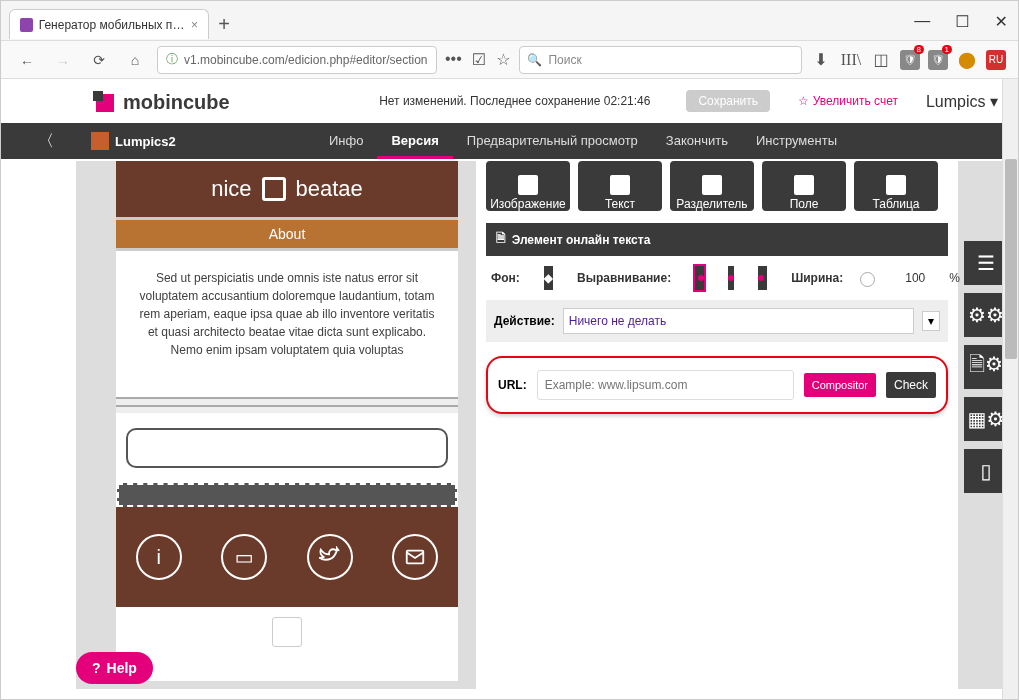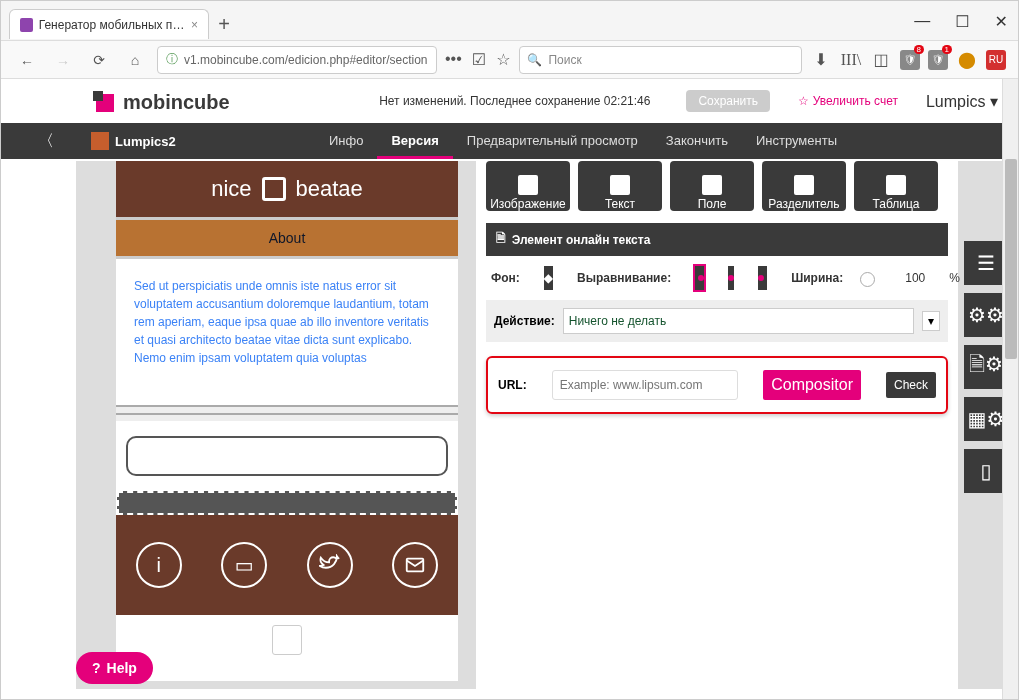--- a/index.html
+++ b/index.html
@@ -40,22 +40,22 @@
   .project-name { color: #fff; font-weight: bold; width: 200px; }
   .subnav-items { display: flex; flex: 1; }
   .subnav-item { padding: 0 14px; height: 36px; line-height: 36px; cursor: pointer; color: #ddd; }
   .subnav-item.active { border-bottom: 3px solid #E4007B; color: #fff; font-weight: bold; }
 
   .canvas { position: absolute; left: 75px; top: 160px; right: 10px; bottom: 10px; background: #ddd; overflow: hidden; }
 
   .phone { position: absolute; left: 40px; top: 0; width: 342px; height: 520px; background: #fff; }
   .phone-top { background: #6a3a2a; height: 56px; display: flex; align-items: center; justify-content: center; color: #fff; font-size: 22px; gap: 10px; }
   .phone-top .sq { width: 24px; height: 24px; border: 3px solid #fff; border-radius: 3px; }
-  .about-bar { background: #b87232; height: 42px; color: #0f172a; display: flex; align-items: center; justify-content: center; font-size: 14px; border-top: 3px solid #ccc; border-bottom: 3px solid #ccc; }
-  .text-blk { padding: 18px; font-size: 12px; color: #3b82f6; line-height: 1.5; }
+  .about-bar { background: #b87232; height: 34px; color: #ffffff; display: flex; align-items: center; justify-content: center; font-size: 14px; border-top: 3px solid #ccc; border-bottom: 3px solid #ccc; }
+  .text-blk { padding: 18px; font-size: 12px; color: #404040; line-height: 1.5; text-align: center; }
   .phone-mid-lines { margin-top: 20px; }
   .phone-line { height: 8px; background: #eee; border-top: 2px solid #aaa; }
   .phone-btn-outline { margin: 15px 10px; height: 40px; border: 2px solid #555; border-radius: 10px; }
   .phone-dashed { height: 24px; border: 2px dashed #fff; background: #555; margin: 0 1px; }
   .phone-footer { background: #6a3a2a; height: 100px; display: flex; align-items: center; justify-content: space-around; }
   .foot-ico { width: 46px; height: 46px; border: 2px solid #fff; border-radius: 50%; color: #fff; display: flex; align-items: center; justify-content: center; font-size: 20px; }
   .phone-bottom-white { height: 50px; background: #fff; display: flex; align-items: center; justify-content: center; }
   .phone-bottom-white .small{ width: 30px; height: 30px; border: 1px solid #ccc; border-radius: 3px; }
 
   .right-panel { position: absolute; left: 400px; top: 0; right: 50px; bottom: 0; background: #fff; padding: 0 10px; }
@@ -63,25 +63,25 @@
   .tool { width: 84px; height: 50px; background: #3a3a3a; border-radius: 4px; display: flex; flex-direction: column; align-items: center; justify-content: flex-end; color: #fff; font-size: 12px; gap: 2px; }
   .tool .ico { width: 20px; height: 20px; background: #fff; border-radius: 2px; }
   .panel-head { background: #3a3a3a; color: #fff; font-size: 12px; font-weight: bold; padding: 6px 10px; margin-top: 12px; display: flex; gap: 6px; align-items: center; }
   .opts-row { padding: 10px 5px; display: flex; align-items: center; gap: 24px; font-size: 12px; color: #333; }
   .icon-sq { width: 24px; height: 24px; background: #3a3a3a; display: flex; align-items: center; justify-content: center; color: #fff; }
   .icon-sq.pink { outline: 2px solid #E4007B; }
   .icon-sq .dot { width: 6px; height: 6px; background: #E4007B; border-radius: 50%; }
   .slider-track { width: 110px; height: 3px; background: #E4007B; position: relative; }
   .slider-track:after { content:''; position:absolute; right: -8px; top: -5px; width: 13px; height: 13px; border-radius: 50%; background: #fff; border: 1px solid #aaa; }
   .action-row { background: #eee; padding: 8px; display: flex; gap: 8px; align-items: center; font-size: 12px; }
-  .action-select { flex: 1; border: 1px solid #ccc; background: #fff; padding: 5px; font-size: 12px; color: #14532d; }
-  .url-block { margin-top: 14px; border: 2px solid #e30613; border-radius: 6px; padding: 12px 10px; display: flex; align-items: center; gap: 25px; box-shadow: 0 2px 4px rgba(0,0,0,0.2); }
+  .action-select { flex: 1; border: 1px solid #ccc; background: #fff; padding: 5px; font-size: 12px; color: #4c1d95; }
+  .url-block { margin-top: 14px; border: 2px solid #e30613; border-radius: 16px; padding: 12px 10px; display: flex; align-items: center; gap: 10px; box-shadow: 0 2px 4px rgba(0,0,0,0.2); }
   .url-label { font-size: 12px; font-weight: bold; }
   .url-input { flex: 1; border: 1px solid #ddd; padding: 7px; font-size: 12px; color: #aaa; border-radius: 3px; }
-  .btn-pink { background: #E4007B; color: #fff; padding: 6px 8px; font-size: 16px; border-radius: 2px; }
+  .btn-pink { background: #E4007B; color: #fff; padding: 6px 8px; font-size: 11px; border-radius: 2px; }
   .btn-dark { background: #3a3a3a; color: #fff; padding: 6px 8px; font-size: 12px; border-radius: 2px; }
 
   .side-tools { position: absolute; right: 0; top: 80px; display: flex; flex-direction: column; gap: 8px; }
   .side-tool { width: 44px; height: 44px; background: #3a3a3a; color: #fff; display: flex; align-items: center; justify-content: center; font-size: 20px; }
 
   .help-btn { position: absolute; left: 75px; bottom: 15px; background: #E4007B; color: #fff; border-radius: 20px; padding: 8px 16px; font-size: 14px; font-weight: bold; display: flex; align-items: center; gap: 6px; z-index: 50; }
 
   .scrollbar-r { position: absolute; right: 0; top: 78px; bottom: 0; width: 16px; background: #f0f0f0; border-left: 1px solid #ddd; }
   .thumb { position: absolute; top: 80px; width: 12px; left: 2px; height: 200px; background: #bbb; border-radius: 2px; }
 </style>
@@ -196,25 +196,25 @@
       <div class="tool">
           <span class="ico"></span>
           <span>Изображение</span>
         </div>
       <div class="tool">
           <span class="ico"></span>
           <span>Текст</span>
         </div>
       <div class="tool">
           <span class="ico"></span>
+          <span>Разделитель</span>
+        </div>
+      <div class="tool">
+          <span class="ico"></span>
           <span>Поле</span>
-        </div>
-      <div class="tool">
-          <span class="ico"></span>
-          <span>Разделитель</span>
         </div>
       <div class="tool">
           <span class="ico"></span>
           <span>Таблица</span>
         </div>
     </div>
 
     <div class="panel-head">
       <span>🗎</span>
       <span>Элемент онлайн текста</span>

